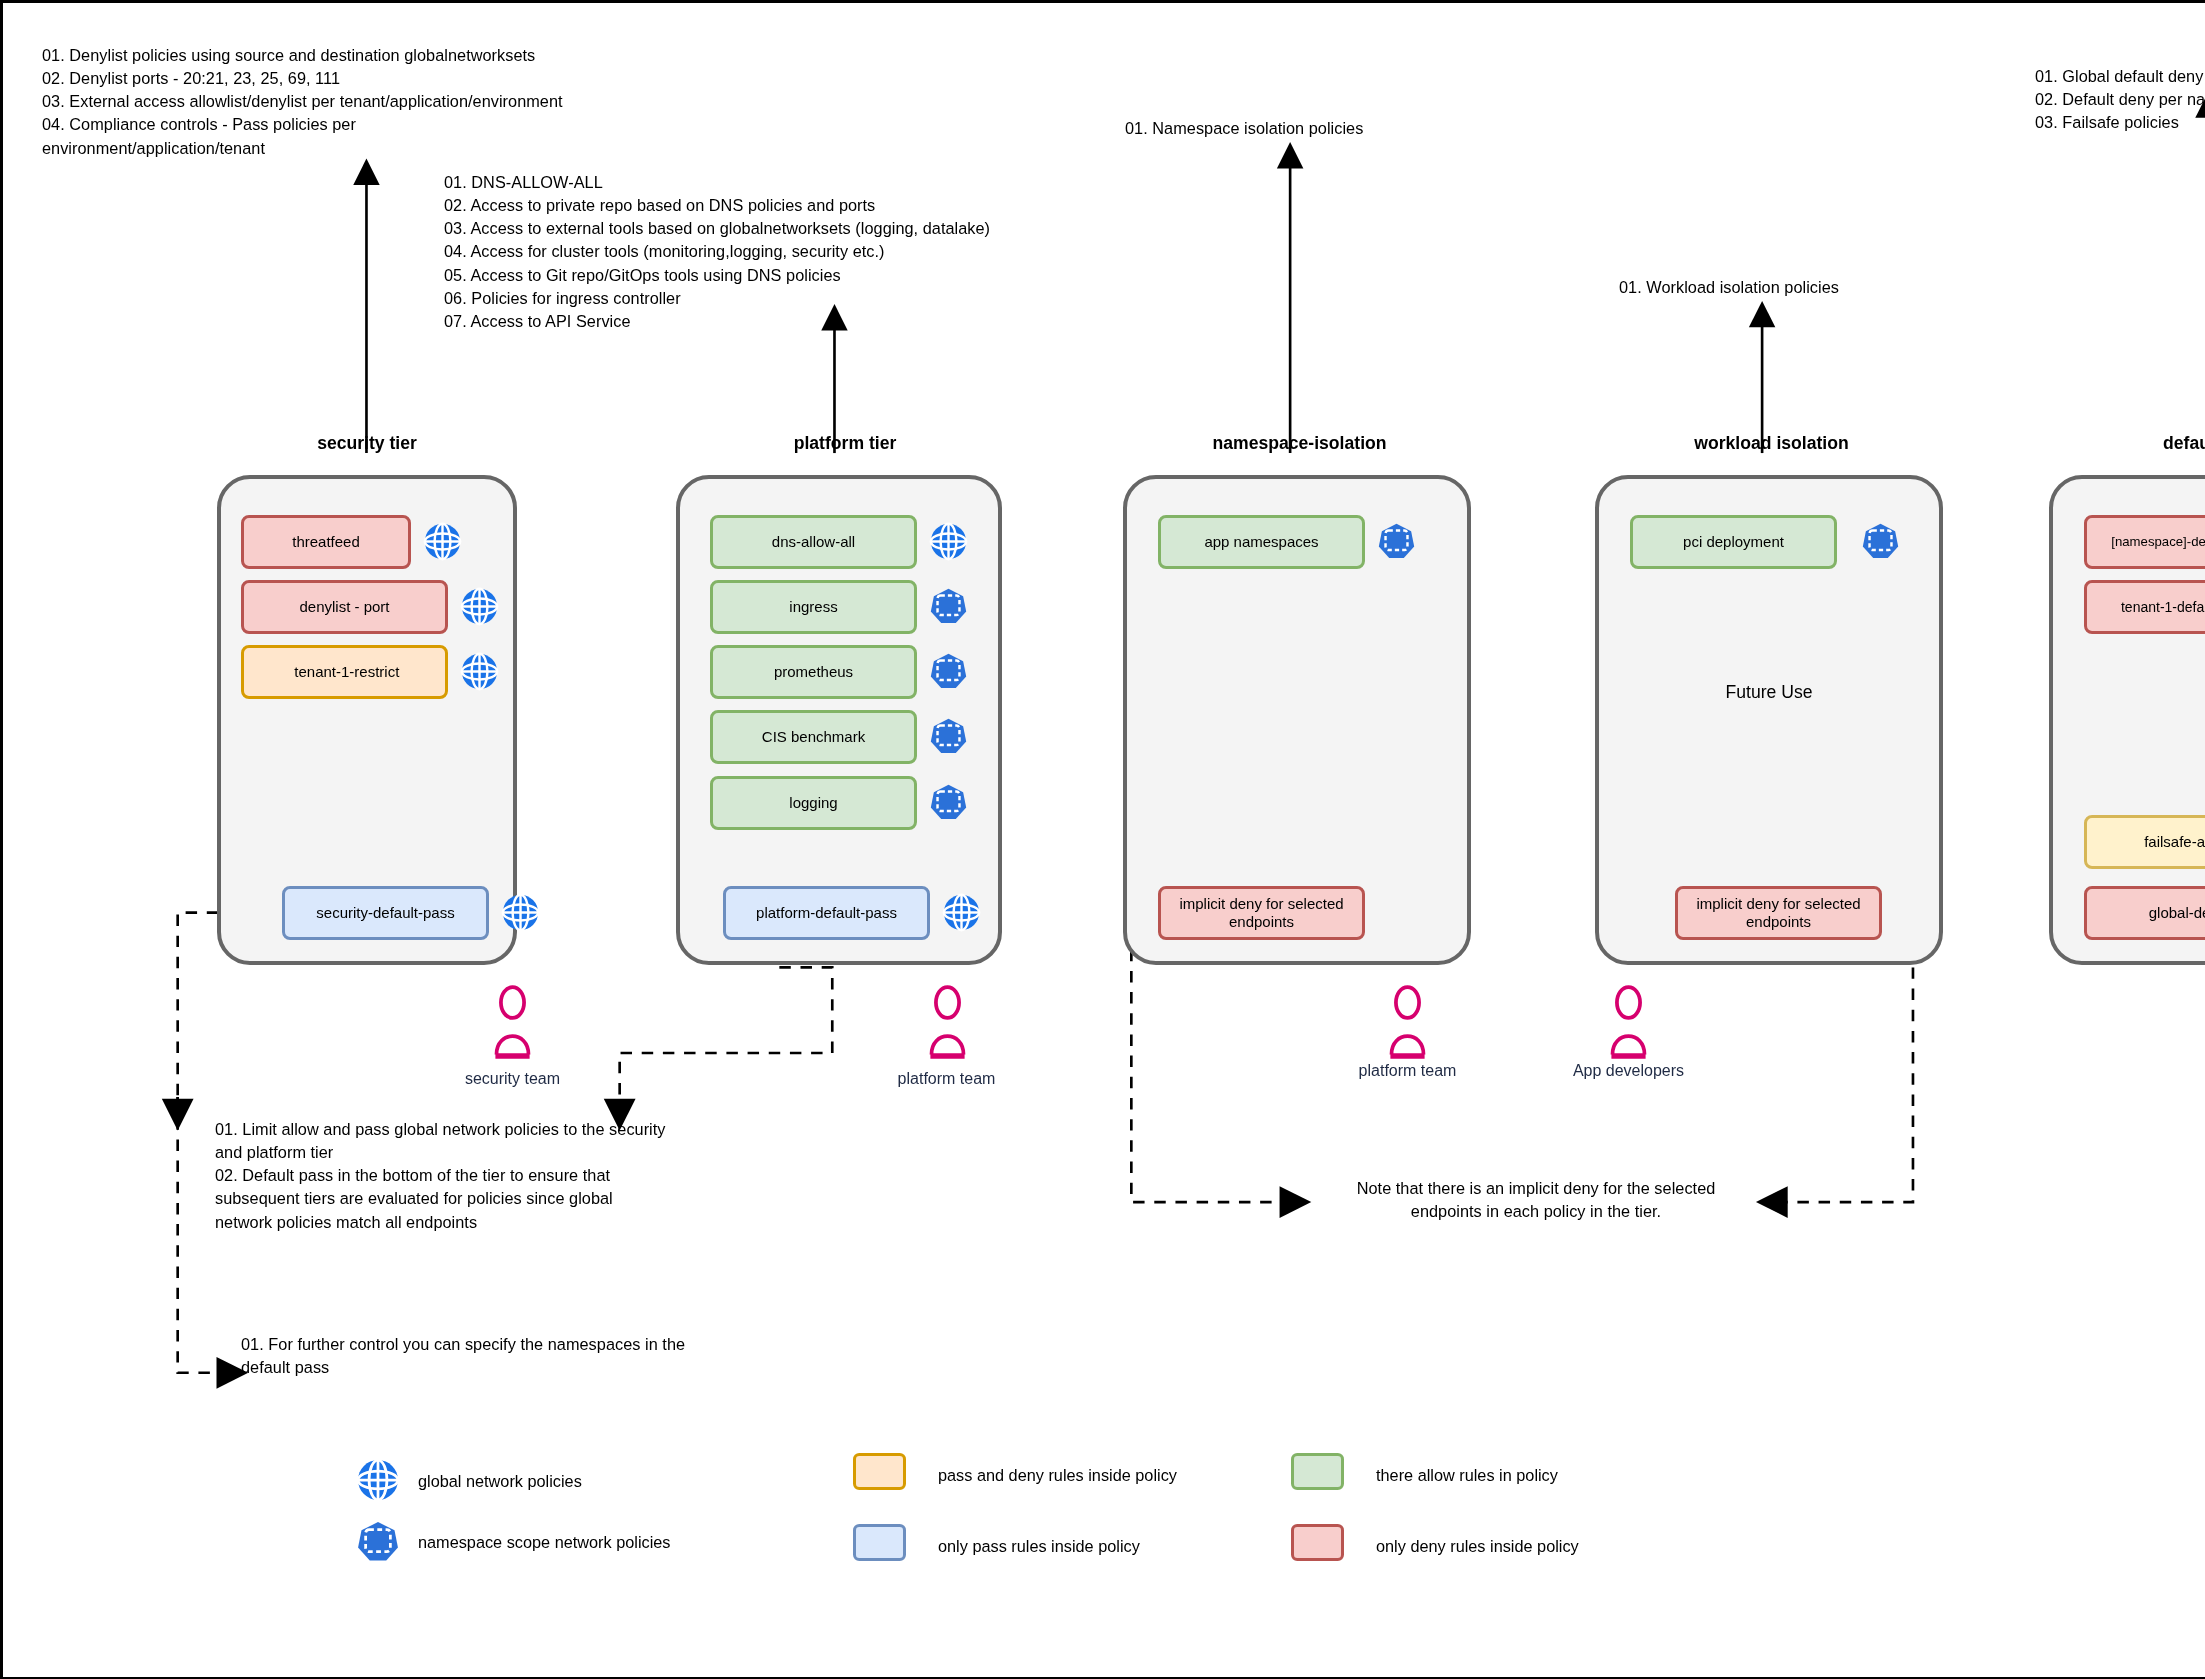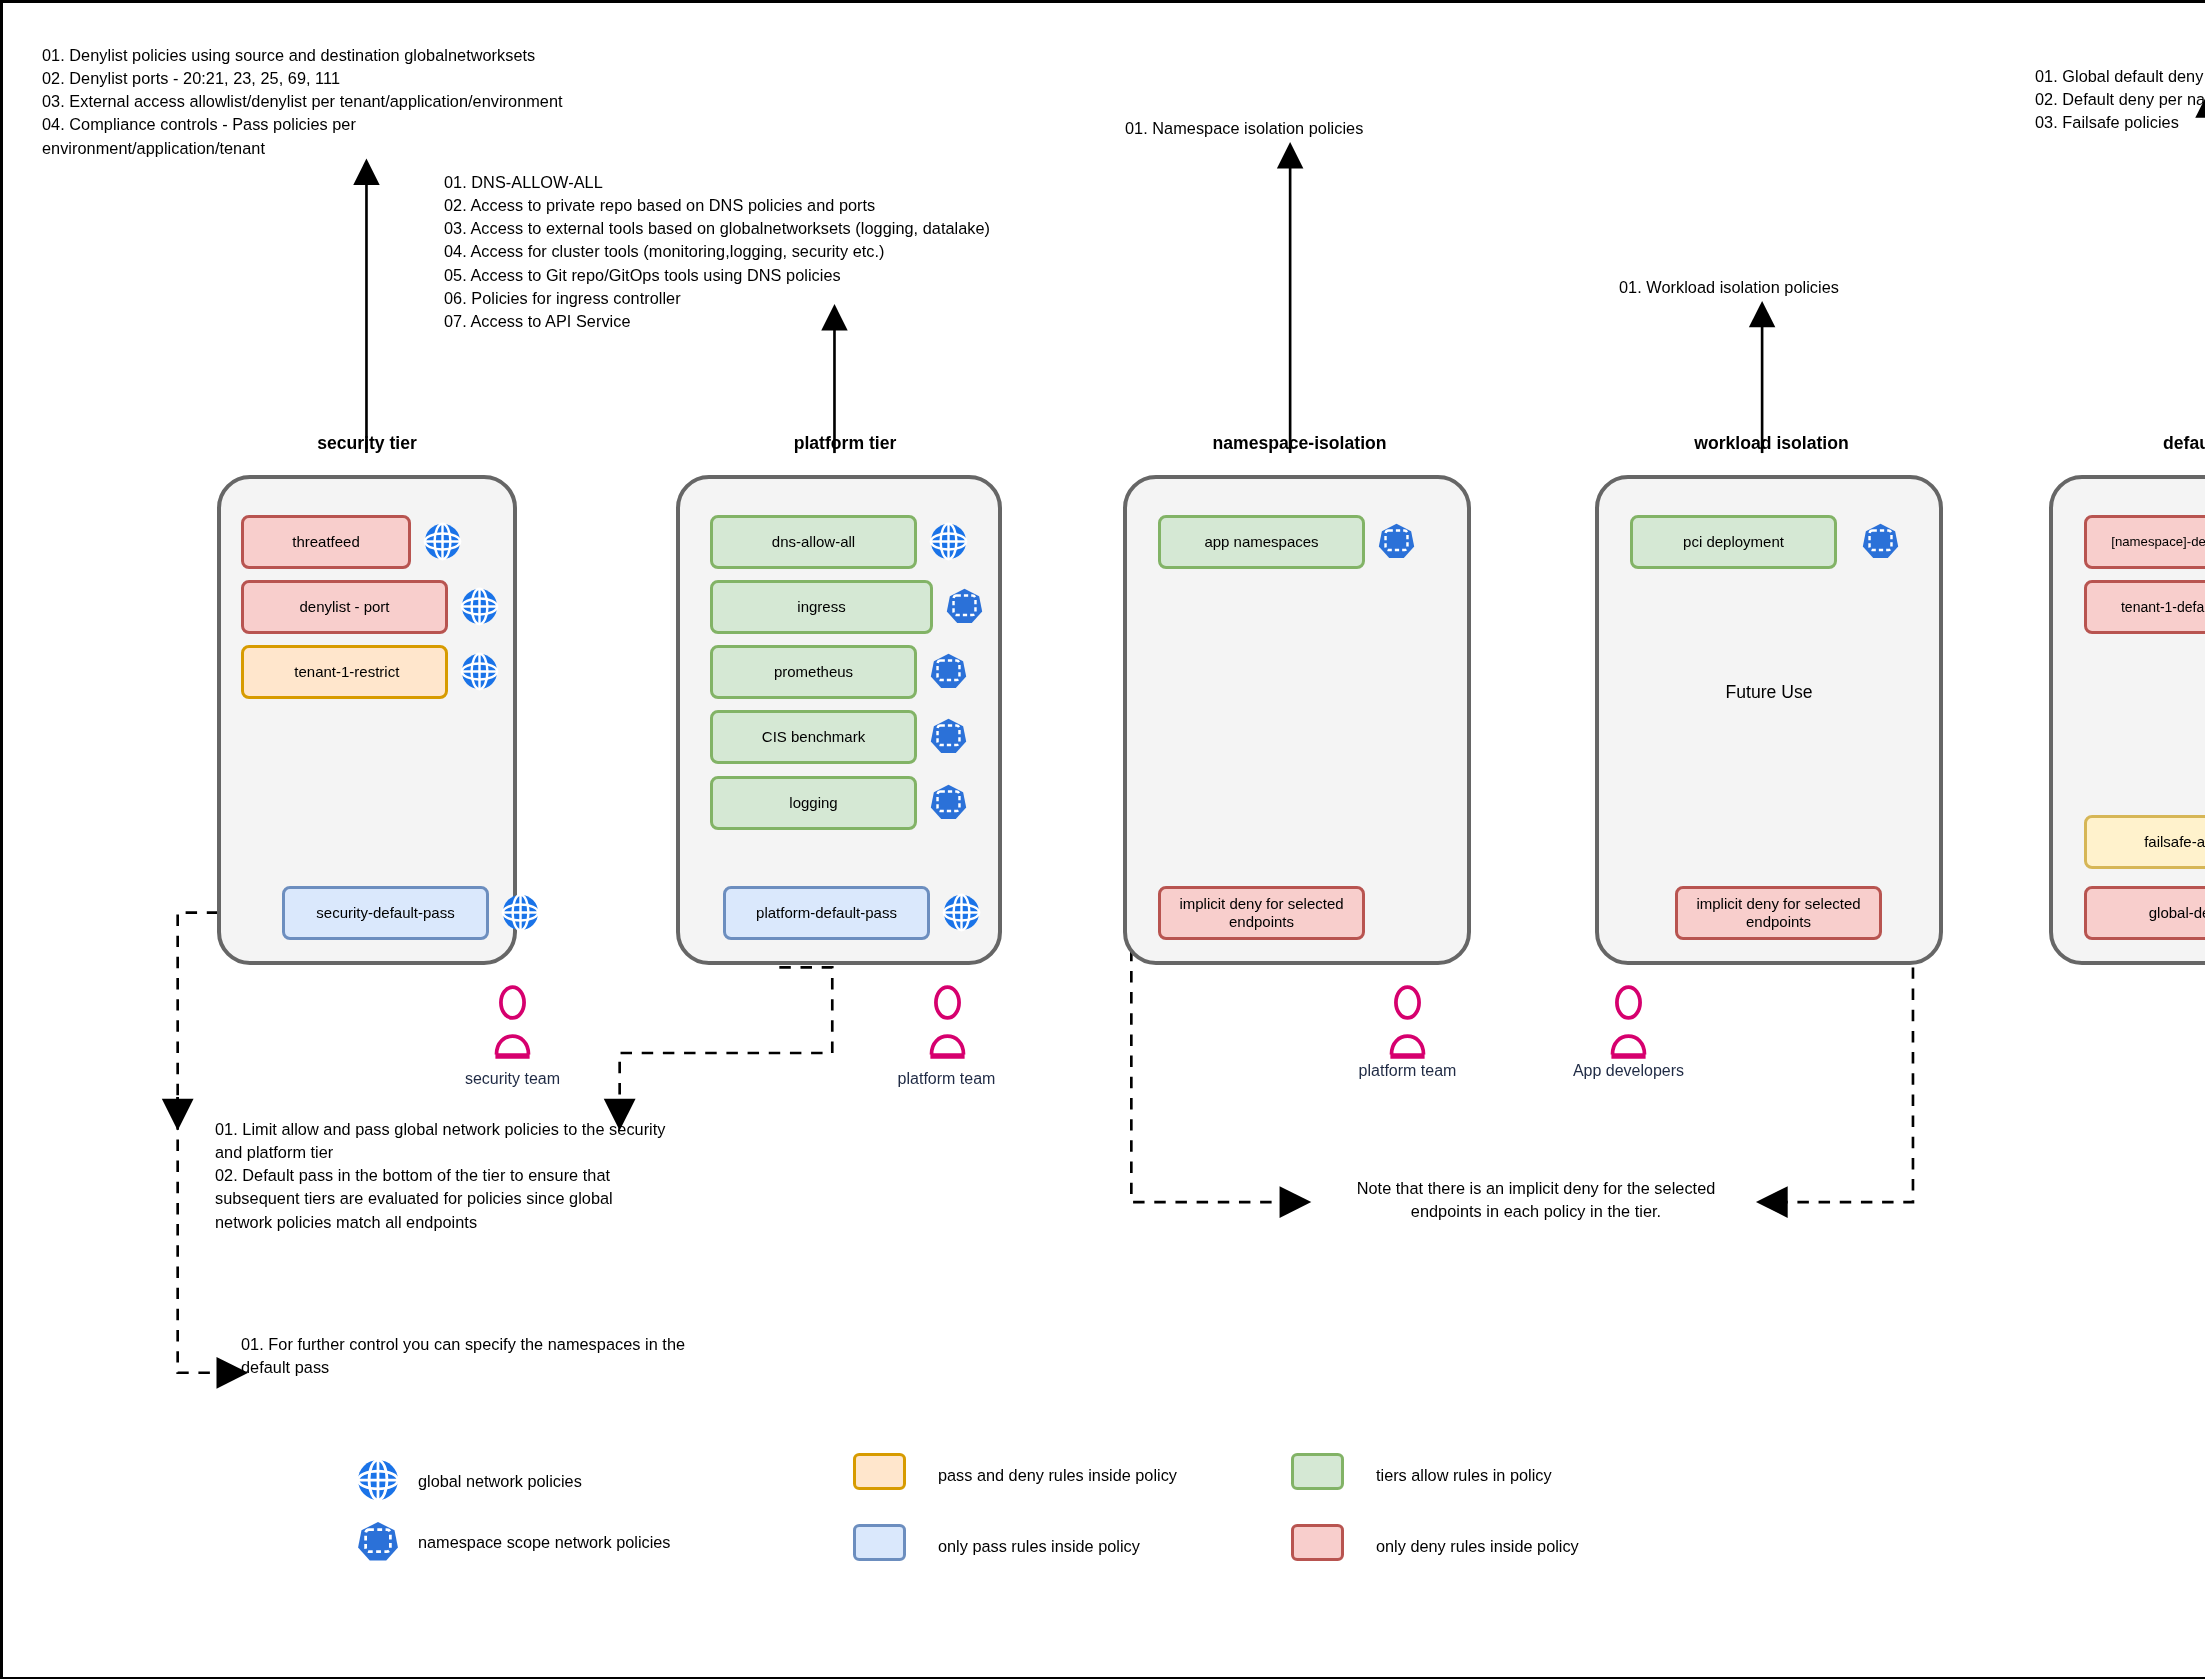--- a/index.html
+++ b/index.html
@@ -189,21 +189,21 @@
           <line x1="3" y1="32" x2="61" y2="32"></line>
           <line x1="32" y1="3" x2="32" y2="61"></line>
           <ellipse cx="32" cy="32" rx="13" ry="29"></ellipse>
           <ellipse cx="32" cy="32" rx="29" ry="13"></ellipse>
         </g>
       </svg>
     </span>
   </div>
 
   <div class="policy-row" style="left:707px;top:577px;">
-    <div class="policy p-allow" style="width:223px;height:54px;">ingress</div>
+    <div class="policy p-allow" style="width:207px;height:54px;">ingress</div>
     <span class="icon" style="margin-left:12.3px;">
       <svg width="39" height="39" viewBox="0 0 64 64">
         <polygon points="32,3 56,15 61,40 44,59 20,59 3,40 8,15" fill="#2b71d8"></polygon>
         <rect x="14" y="14" width="36" height="32" rx="5" fill="none" stroke="#fff" stroke-width="4" stroke-dasharray="7 5"></rect>
       </svg>
     </span>
   </div>
 
   <div class="policy-row" style="left:707px;top:642px;">
     <div class="policy p-allow" style="width:207px;height:54px;">prometheus</div>
@@ -380,21 +380,21 @@
         <ellipse cx="32" cy="32" rx="29" ry="13"></ellipse>
       </g>
     </svg>
   </span>
   <div class="abs legend-txt" style="left:415px;top:1469px;">global network policies</div>
 
   <div class="abs legend-sw p-mixed" style="left:850px;top:1450px;"></div>
   <div class="abs legend-txt" style="left:935px;top:1463px;">pass and deny rules inside policy</div>
 
   <div class="abs legend-sw p-allow" style="left:1288px;top:1450px;"></div>
-  <div class="abs legend-txt" style="left:1373px;top:1463px;">tiers allow rules in policy</div>
+  <div class="abs legend-txt" style="left:1373px;top:1463px;">there allow rules in policy</div>
 
   <span class="abs icon" style="left:353px;top:1517px;">
     <svg width="44" height="44" viewBox="0 0 64 64">
       <polygon points="32,3 56,15 61,40 44,59 20,59 3,40 8,15" fill="#2b71d8"></polygon>
       <rect x="14" y="14" width="36" height="32" rx="5" fill="none" stroke="#fff" stroke-width="4" stroke-dasharray="7 5"></rect>
     </svg>
   </span>
   <div class="abs legend-txt" style="left:415px;top:1530px;">namespace scope network policies</div>
 
   <div class="abs legend-sw p-pass" style="left:850px;top:1521px;"></div>

